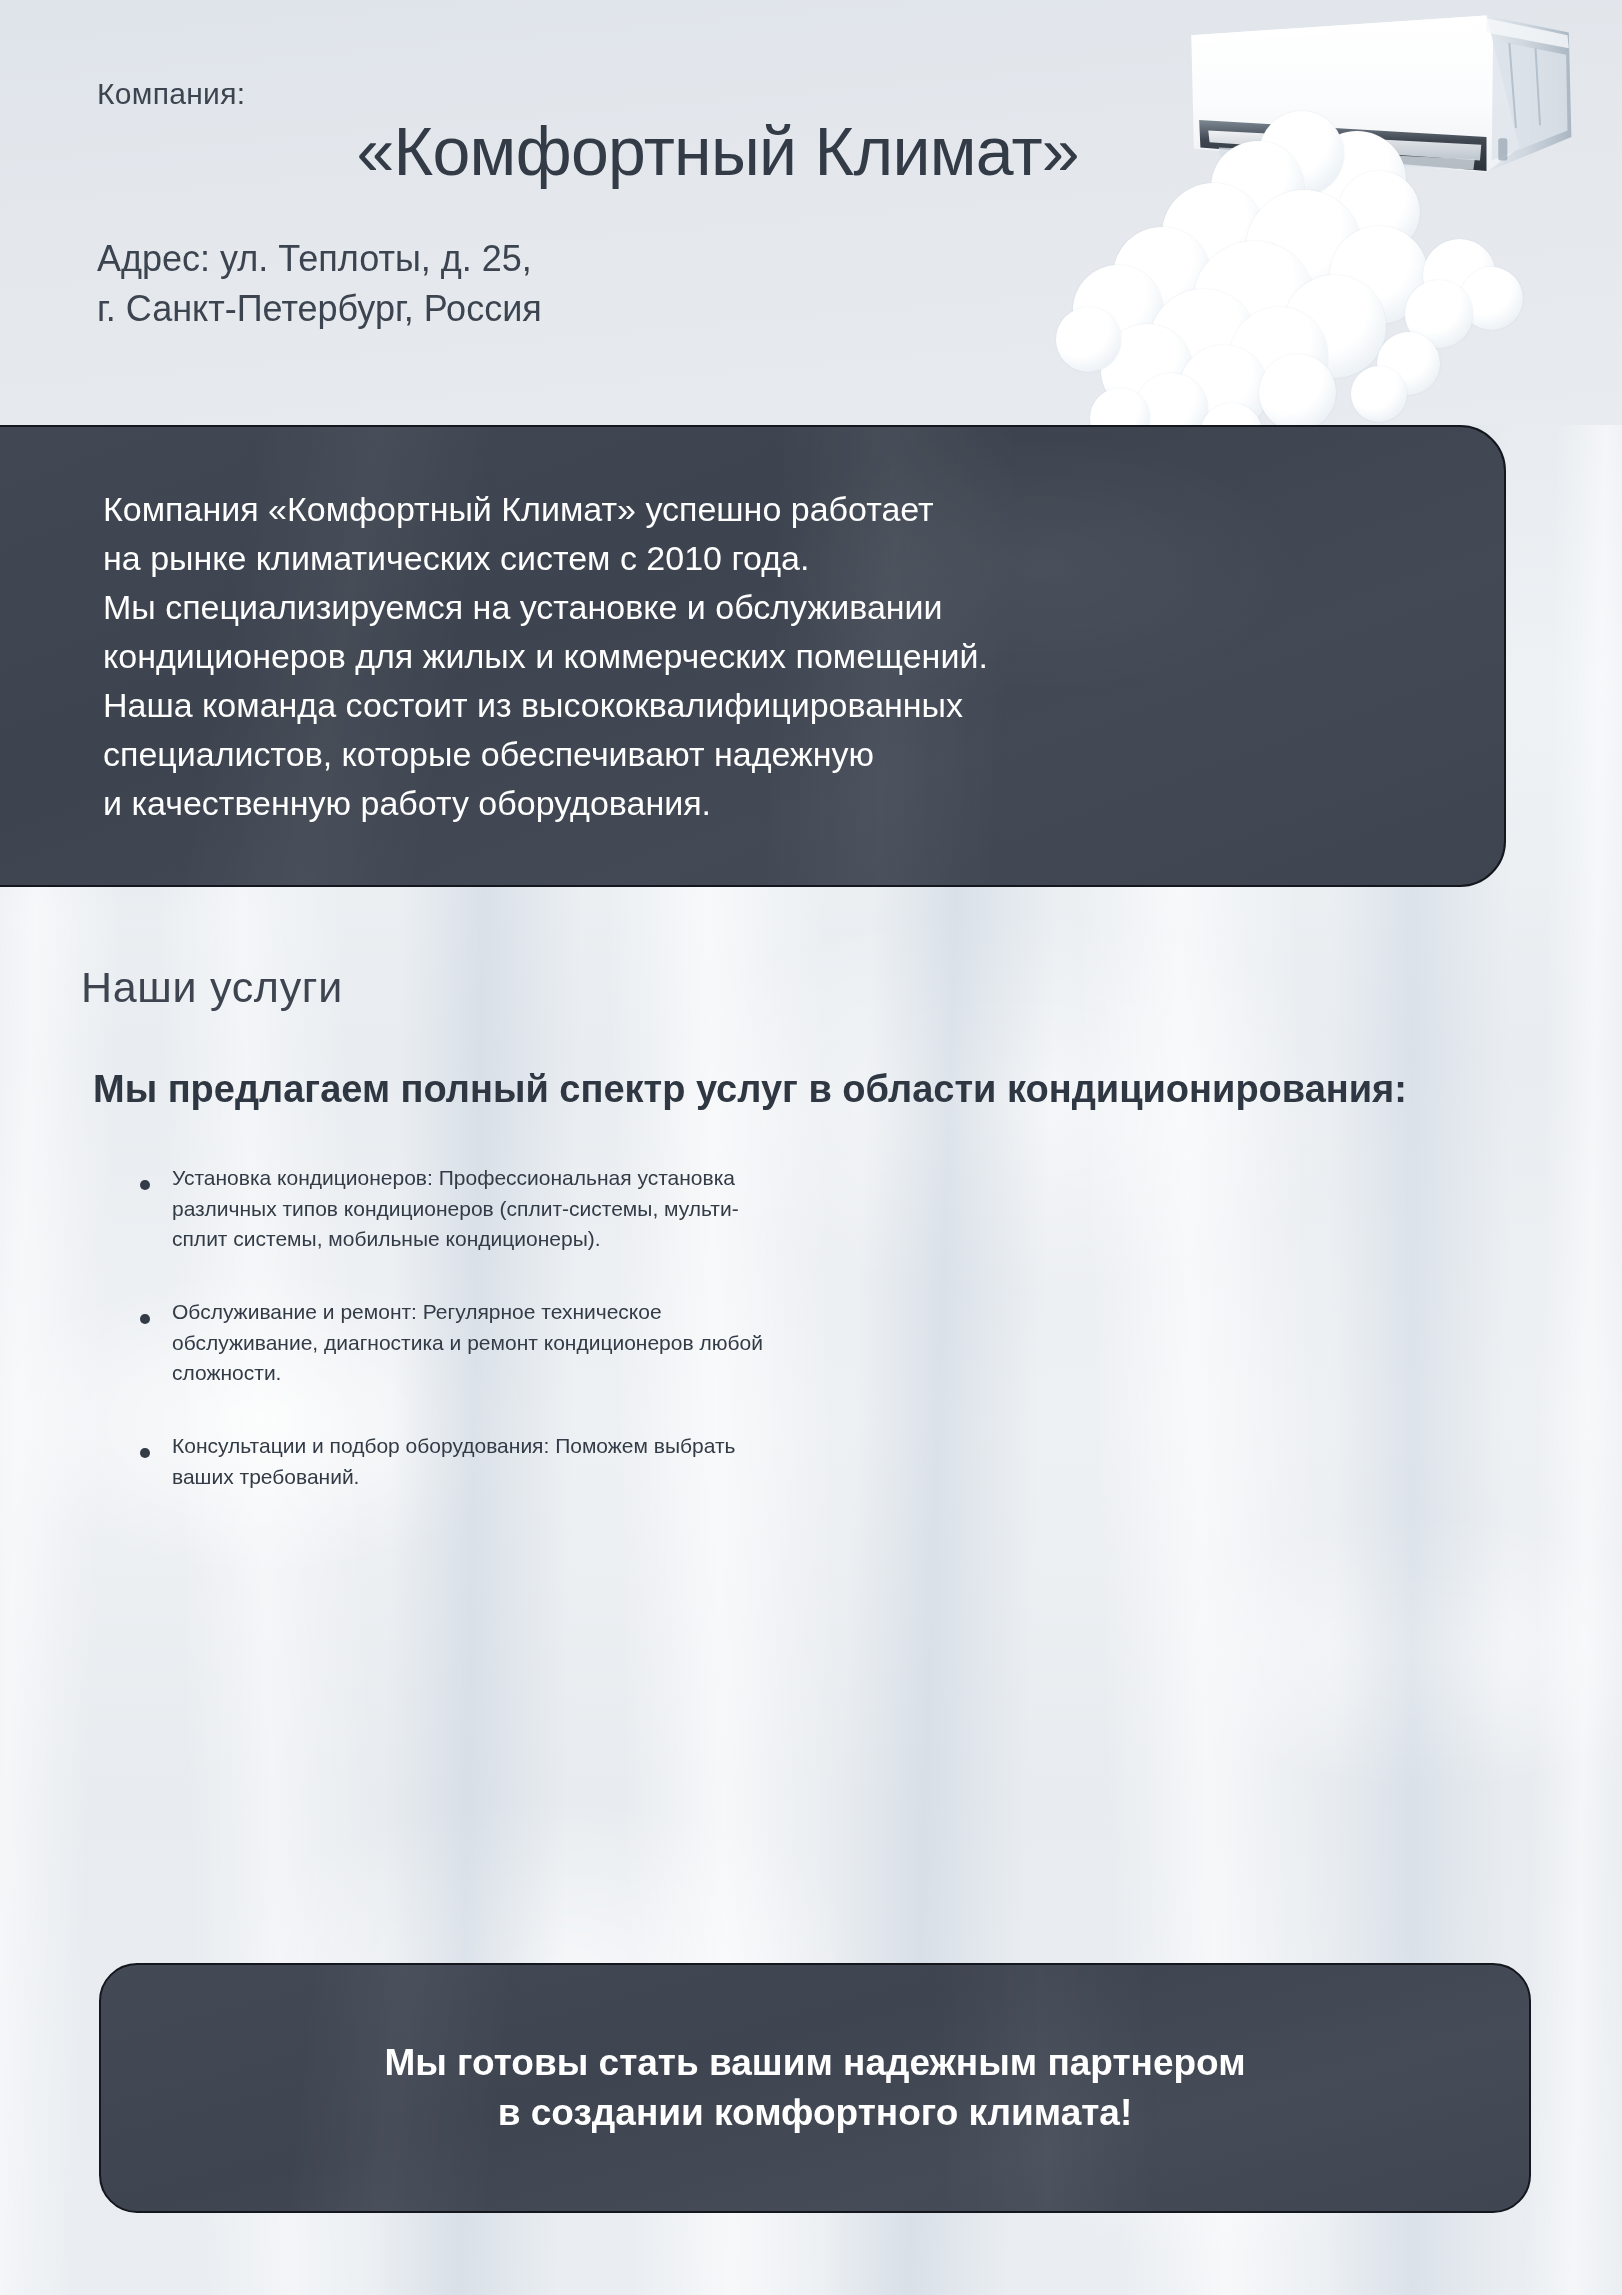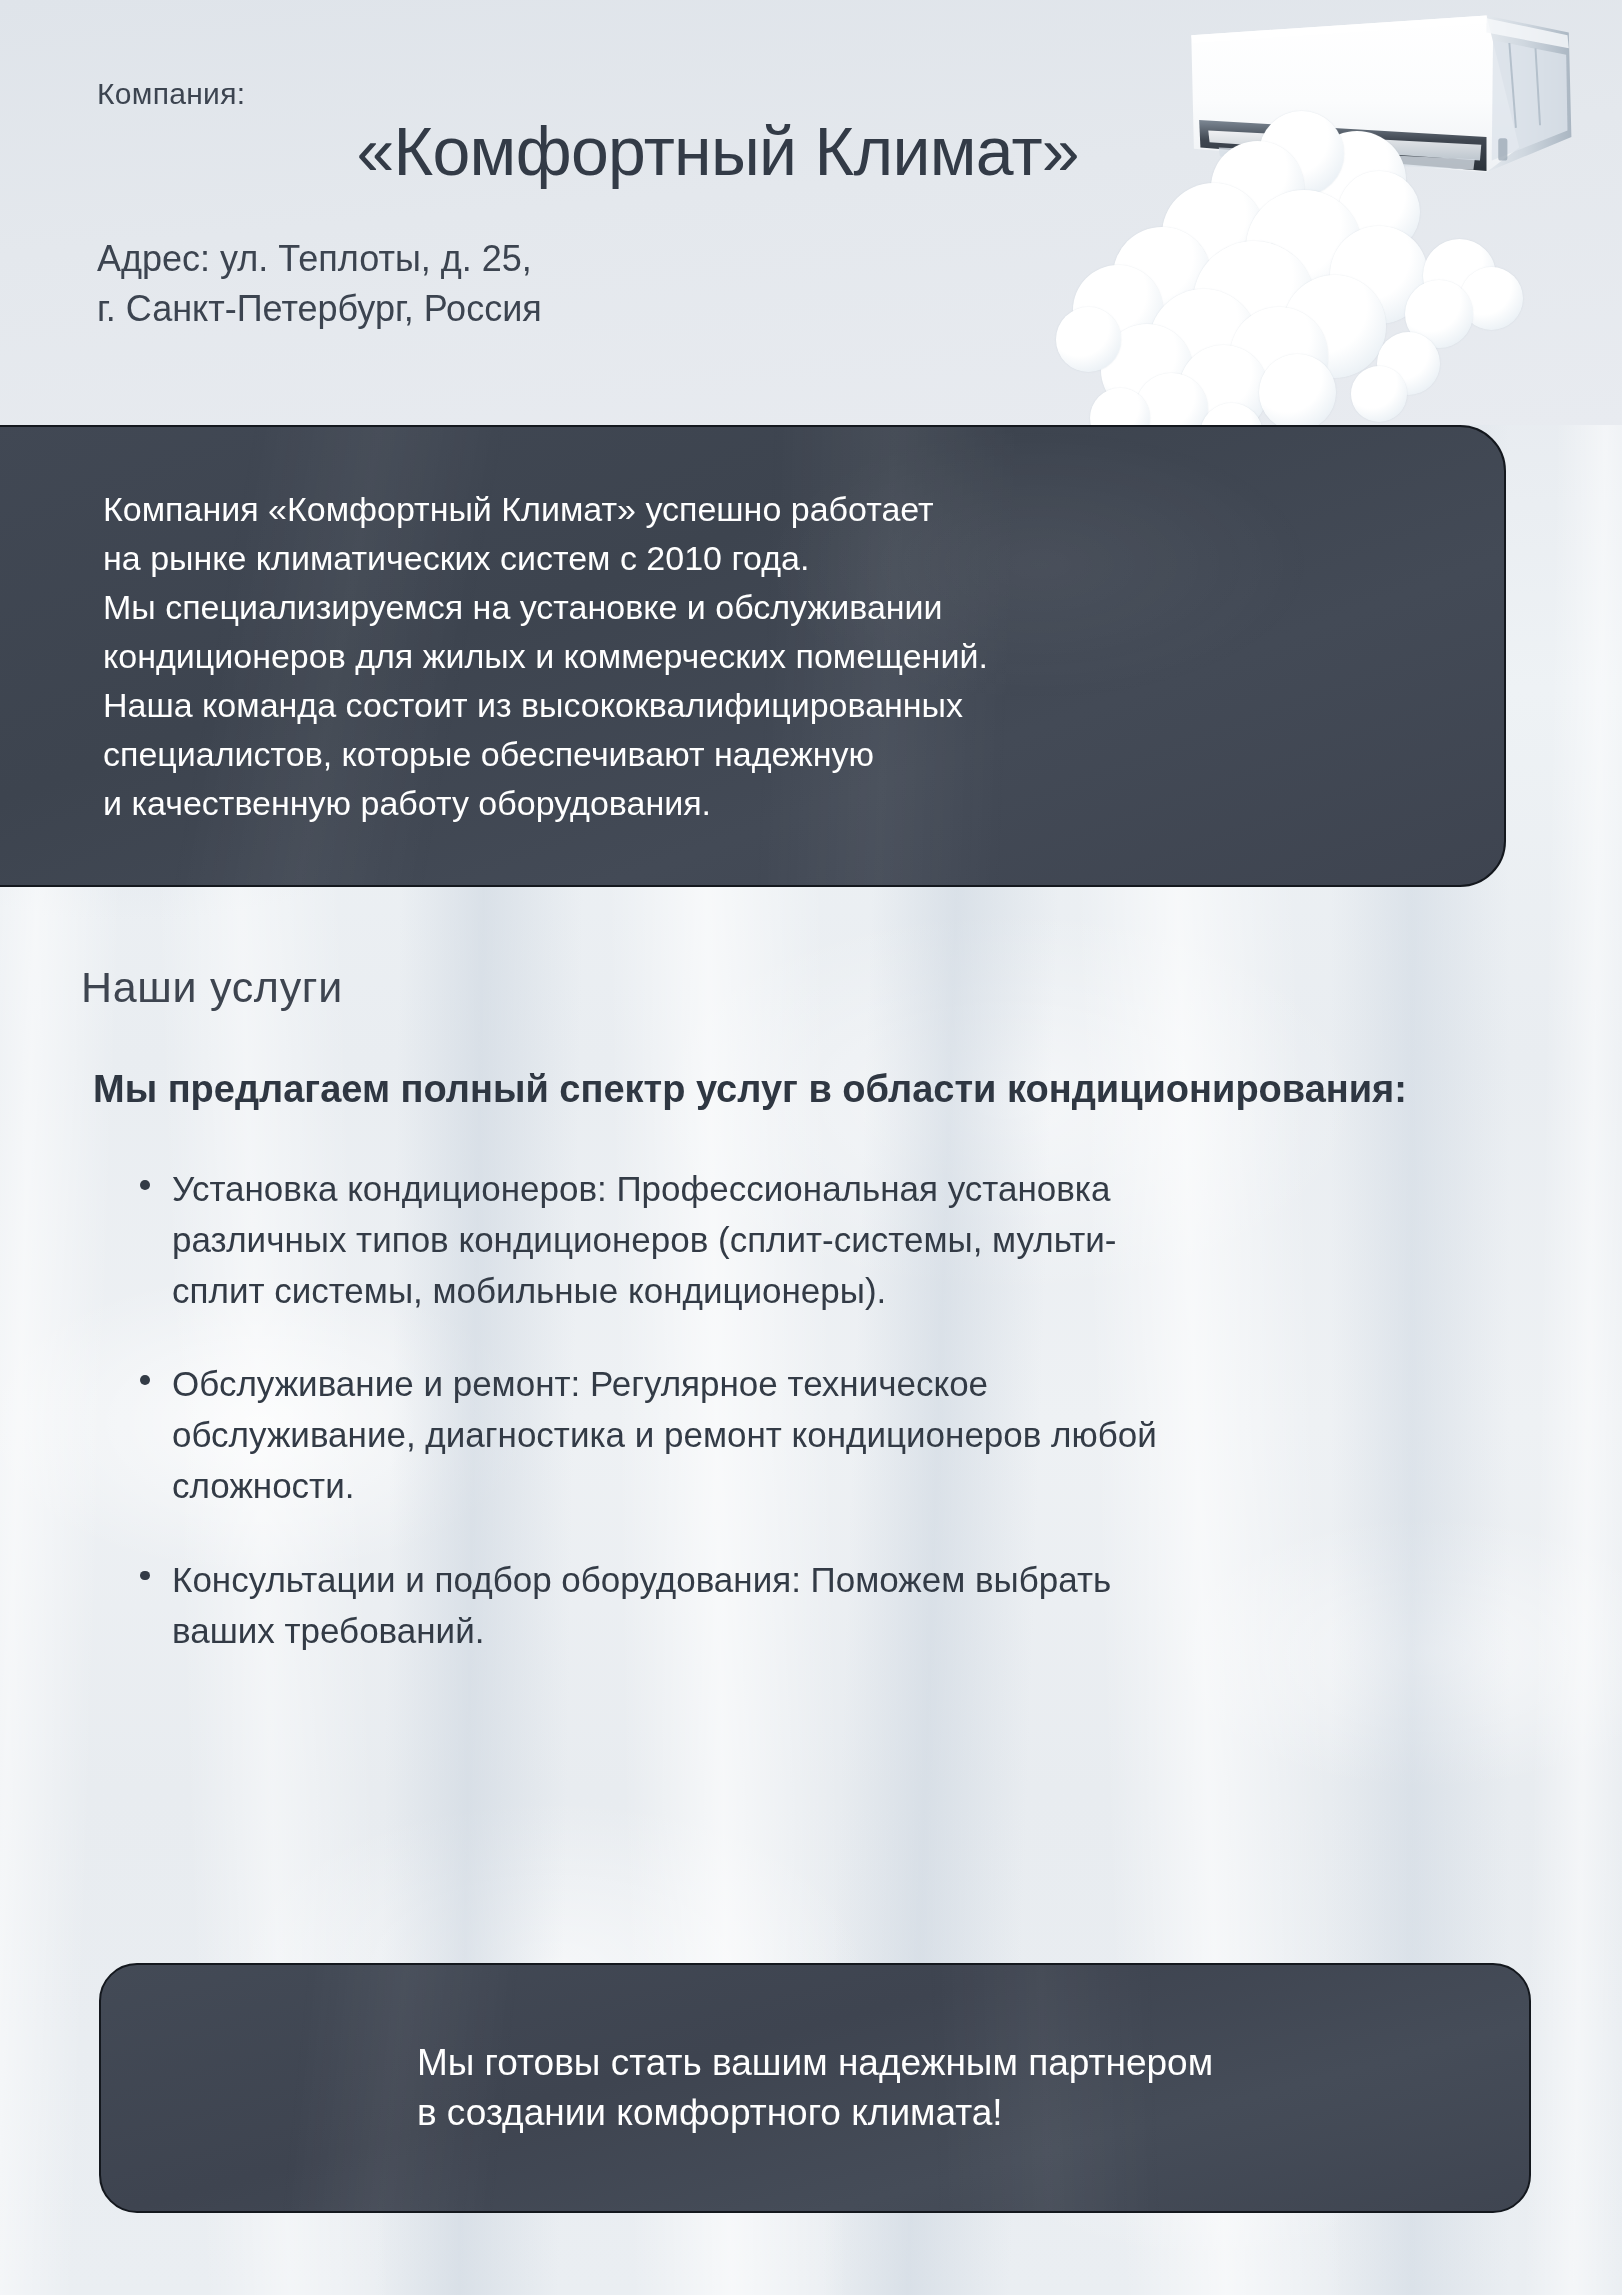--- a/index.html
+++ b/index.html
@@ -177,21 +177,21 @@
     top: 1163px;
     width: 1348px;
     margin: 0;
     padding: 0;
     list-style: none;
   }
   .service-item {
     position: relative;
     padding-left: 41px;
     margin-bottom: 42px;
-    font-size: 35px;
+    font-size: 21px;
     line-height: 1.46;
     color: #333b46;
     font-weight: 400;
   }
   .service-item::before {
     content: "";
     position: absolute;
     left: 9.2px;
     top: 17px;
     width: 9.8px;
@@ -221,24 +221,25 @@
     position: absolute;
     inset: 0;
     border-radius: 35px;
     background:
       linear-gradient(96deg, rgba(255,255,255,0) 14%, rgba(255,255,255,.05) 21%, rgba(255,255,255,0) 29%),
       linear-gradient(88deg, rgba(255,255,255,0) 58%, rgba(255,255,255,.045) 66%, rgba(255,255,255,0) 74%);
     pointer-events: none;
   }
   .cta-text {
     position: relative;
+    text-align: center;
     color: #ffffff;
     font-size: 37px;
     line-height: 1.34;
-    font-weight: 400;
+    font-weight: 700;
     z-index: 2;
   }
   .cta-text div { white-space: nowrap; }
 </style>
 </head>
 <body>
 
 <div class="page">
 
   <div class="bg-base"></div>

